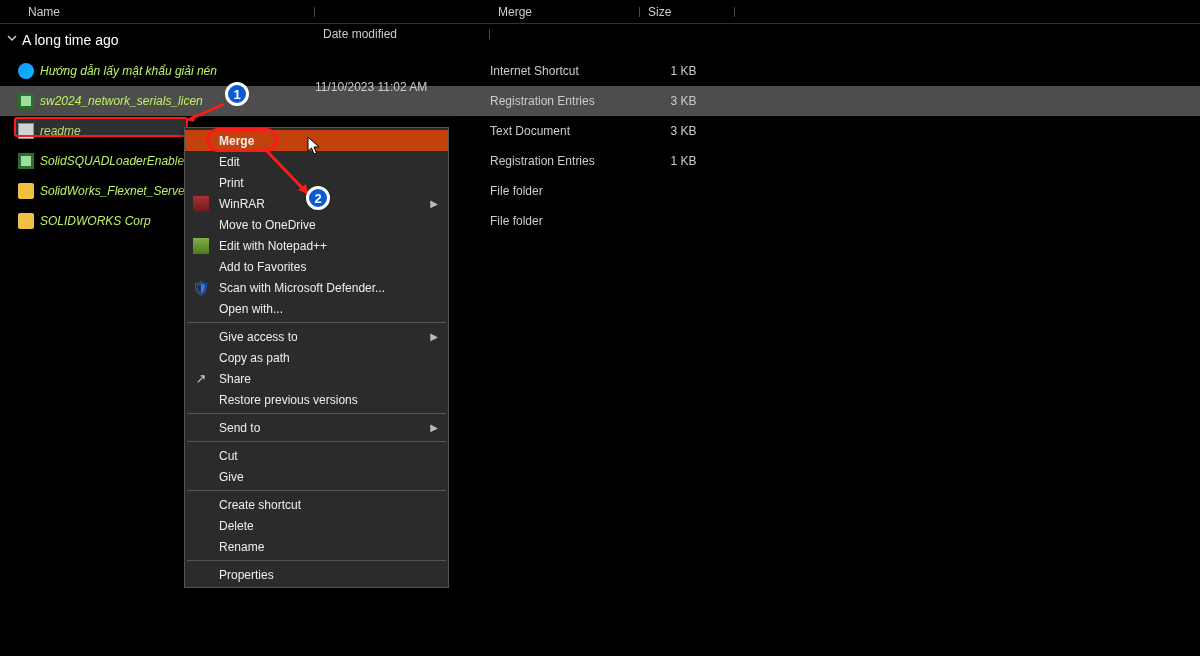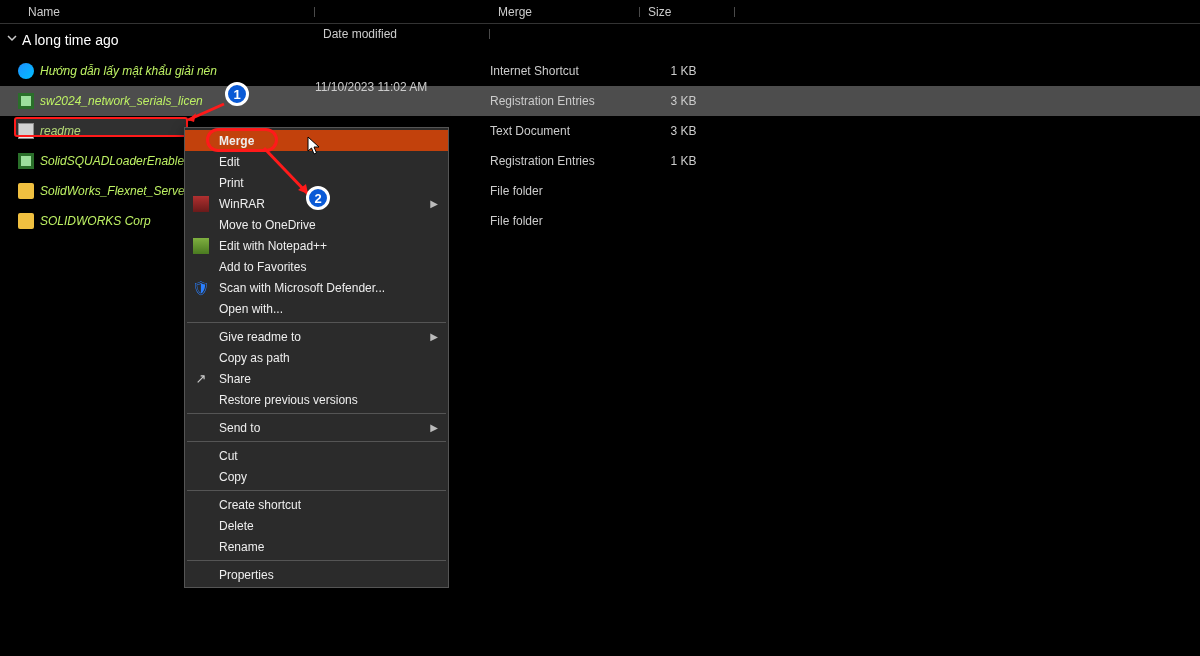--- a/index.html
+++ b/index.html
@@ -168,21 +168,21 @@
     </div>
     <div class="ctx-item">
       <span class="ctx-ico ic-shield">🛡</span>
       <span>Scan with Microsoft Defender...</span>
     </div>
     <div class="ctx-item">
       <span>Open with...</span>
     </div>
     <div class="ctx-sep"></div>
     <div class="ctx-item">
-      <span>Give readme to</span>
+      <span>Give access to</span>
       <span class="arr">▶</span>
     </div>
     <div class="ctx-item">
       <span>Copy as path</span>
     </div>
     <div class="ctx-item">
       <span class="ctx-ico ic-share">↗</span>
       <span>Share</span>
     </div>
     <div class="ctx-item">
@@ -191,21 +191,21 @@
     <div class="ctx-sep"></div>
     <div class="ctx-item">
       <span>Send to</span>
       <span class="arr">▶</span>
     </div>
     <div class="ctx-sep"></div>
     <div class="ctx-item">
       <span>Cut</span>
     </div>
     <div class="ctx-item">
-      <span>Copy</span>
+      <span>Give</span>
     </div>
     <div class="ctx-sep"></div>
     <div class="ctx-item">
       <span>Create shortcut</span>
     </div>
     <div class="ctx-item">
       <span>Delete</span>
     </div>
     <div class="ctx-item">
       <span>Rename</span>

